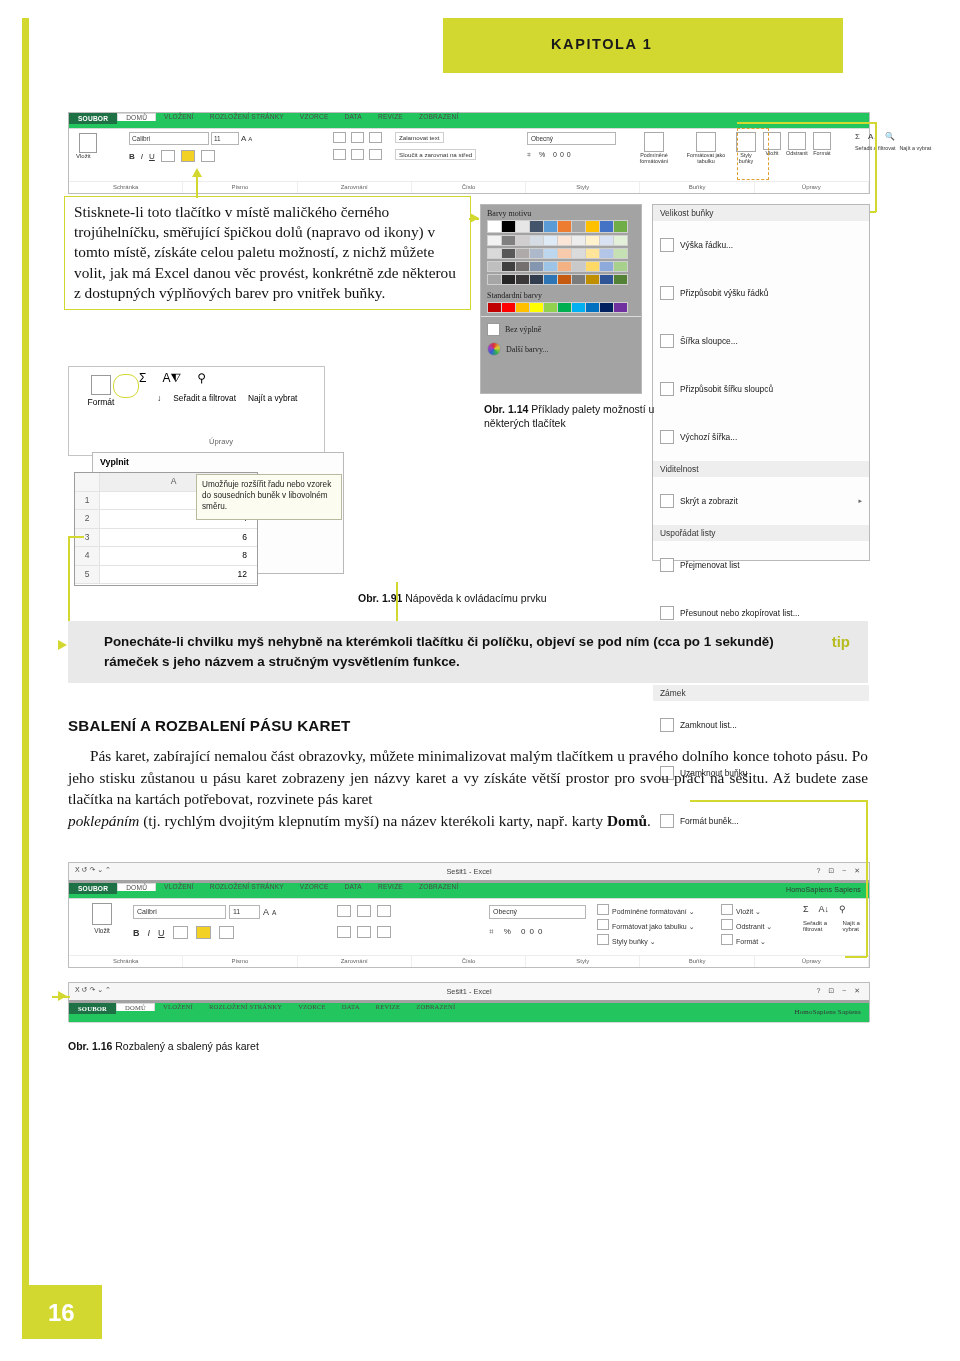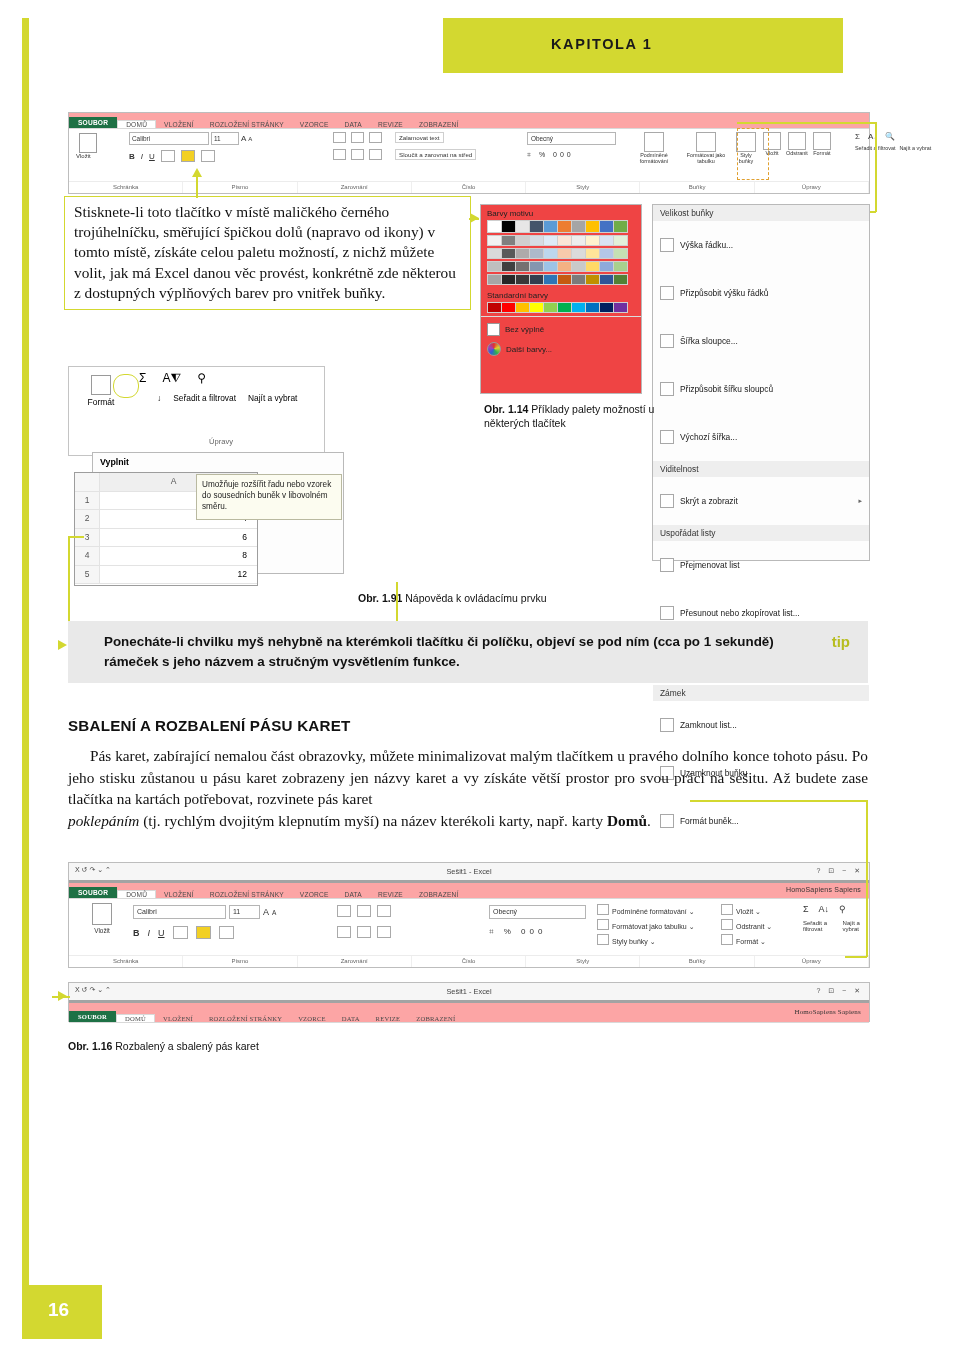--- a/index.html
+++ b/index.html
@@ -20,30 +20,30 @@
   }
   .side-rule{
     position:absolute;left:22px;top:18px;width:7px;height:1290px;background:#d3d830;
   }
   
   .page-num-box{
     position:absolute;left:22px;top:1285px;width:80px;height:54px;background:#d3d830;
   }
   .page-num-box span{
     position:absolute;left:26px;top:14px;font-family:"Liberation Sans",sans-serif;
-    font-weight:bold;font-size:19px;color:#ffffff;
+    font-weight:bold;font-size:24px;color:#ffffff;
   }
   
   .ribbon{
     position:absolute;background:#ffffff;border:1px solid #bdbdbd;
     font-family:"Liberation Sans",sans-serif;color:#333;
   }
   .rb-tabs{
-    height:15px;background:#fca5a5;border-bottom:1px solid #d9d9d9;
-    display:flex;align-items:flex-end;font-size:6.6px;letter-spacing:.2px;
+    height:15px;background:#22c55e;border-bottom:1px solid #d9d9d9;
+    display:flex;align-items:flex-start;font-size:6.6px;letter-spacing:.2px;
   }
   .rb-tabs .t{padding:0 8px;color:#4a4a4a;}
   .rb-tabs .t.file{background:#1e7145;color:#fff;padding:2px 9px;font-weight:bold;}
   .rb-tabs .t.active{background:#fff;border:1px solid #d9d9d9;border-bottom:none;}
   .rb-body{position:relative;height:58px;background:#fff;}
   .rb-groups{
     position:absolute;left:0;right:0;bottom:0;height:11px;
     display:flex;font-size:6px;color:#666;border-top:1px solid #ececec;
   }
   .rb-groups div{flex:1;text-align:center;line-height:11px;border-right:1px solid #efefef;}
@@ -54,21 +54,21 @@
     position:absolute;border:1.5px solid #d3d830;background:#ffffff;
   }
   #callout-1{left:64px;top:196px;width:405px;height:112px;}
   .callout-text{
     position:absolute;left:74px;top:202px;width:392px;
     font-family:"Liberation Serif",serif;font-size:15.3px;line-height:20.2px;color:#111;
   }
   
   #palette{
     position:absolute;left:480px;top:204px;width:160px;height:188px;
-    background:#ef4444;border:1px solid #b9b9b9;font-family:Liberation Sans, sans-serif;
+    background:#a3a3a3;border:1px solid #b9b9b9;font-family:Liberation Serif, serif;
     font-size:8px;color:#222;
   }
   #palette .ttl{padding:4px 6px 2px;font-size:8px;}
   .swatch-grid{display:grid;grid-template-columns:repeat(10,13px);gap:1px;padding:0 6px;}
   .sw{width:13px;height:11px;border:1px solid #cfcfcf;}
   .sw-row2 .sw{height:9px;}
   .pal-item{display:flex;align-items:center;gap:5px;padding:3px 6px;font-size:8px;}
   .pal-sq{width:11px;height:11px;border:1px solid #999;background:#fff;}
   .pal-circ{width:12px;height:12px;border-radius:50%;border:1px solid #999;
             background:conic-gradient(#e03030,#e0d030,#30b050,#3060d0,#a040c0,#e03030);}

